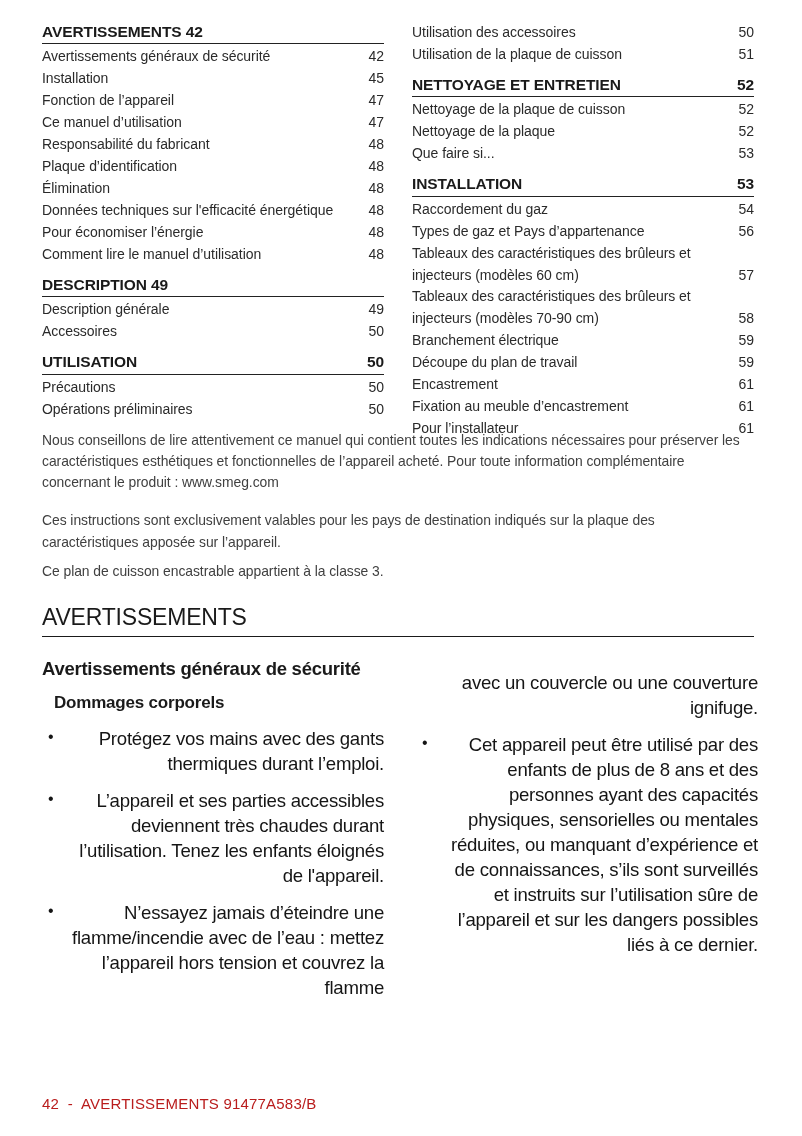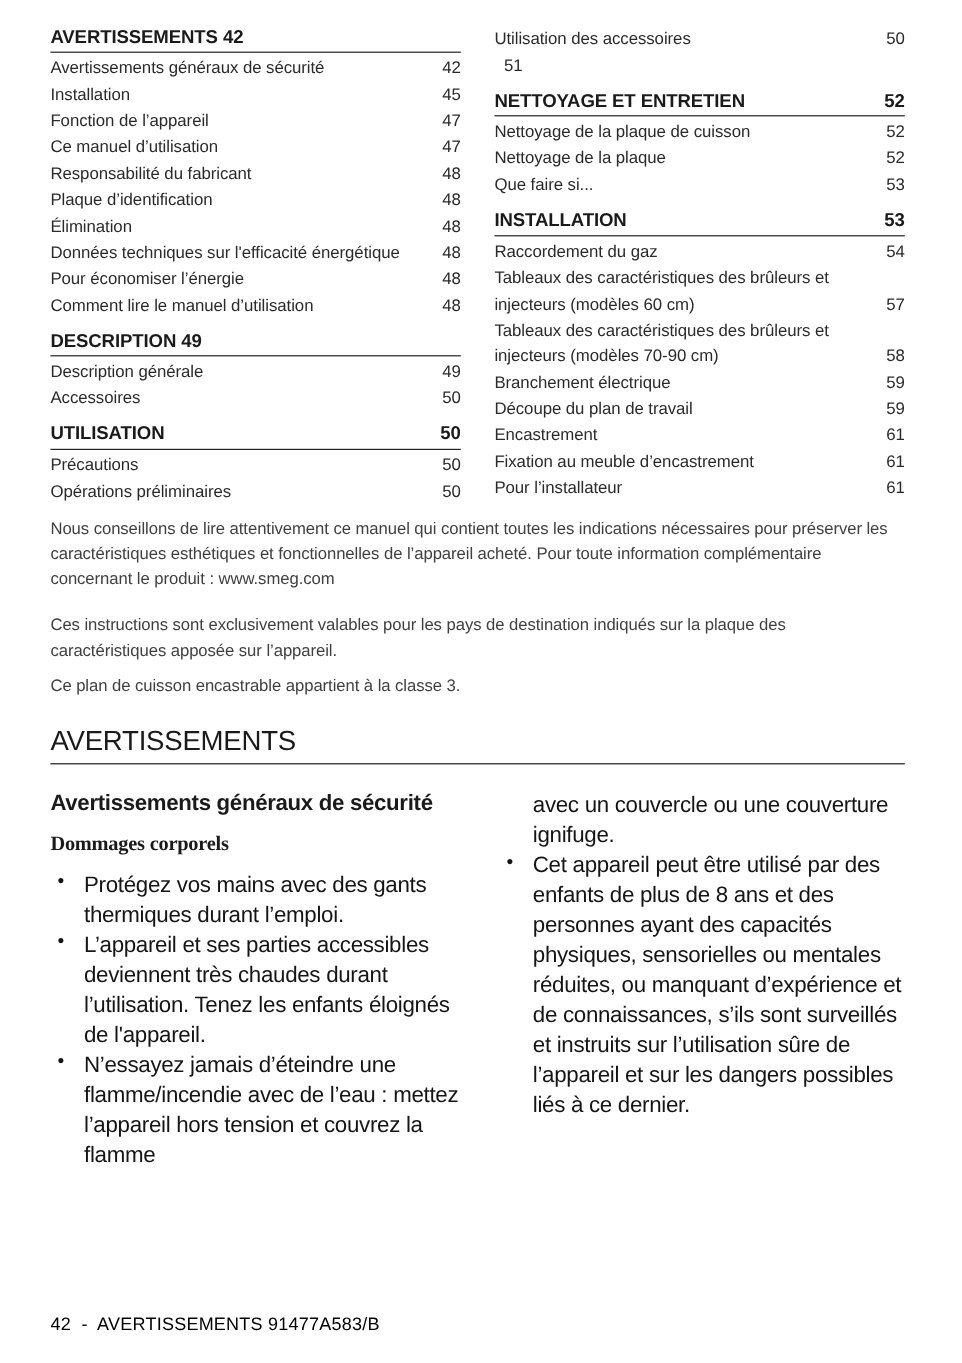--- a/index.html
+++ b/index.html
@@ -123,37 +123,37 @@
     font-weight: bold;
     line-height: 1.21;
     letter-spacing: -0.25px;
     margin: 0 0 13px 0;
   }
   .h3 {
     font-size: 17px;
     font-weight: bold;
     line-height: 1.2;
     letter-spacing: -0.2px;
-    margin: 0 0 10px 0;
-    font-family: Liberation Serif, serif;
+    margin: 0 0 10px 12px;
   }
 
   ul.bullets {
     list-style: none;
     margin: 0;
     padding: 0;
     font-size: 18.6px;
     line-height: 1.345;
     letter-spacing: -0.25px;
     color: #151515;
   }
   ul.bullets > li {
     position: relative;
     padding-left: 28px;
-    margin: 0 0 0 0;
+    margin: 12px 0 0 0;
+    text-align: right;
   }
   ul.bullets > li::before {
     content: "\2022";
     position: absolute;
     left: 6px;
     top: -1px;
     font-size: 16px;
     line-height: 1.45;
   }
   ul.bullets > li.cont {
@@ -161,21 +161,21 @@
   }
   ul.bullets > li.cont::before { content: ""; }
 
   
   .footer {
     position: absolute;
     left: 42px;
     bottom: 24px;
     font-size: 15px;
     letter-spacing: 0.2px;
-    color: #000000;
+    color: #b91c1c;
     white-space: pre;
   }
 </style>
 </head>
 <body>
 
 <div class="page">
 
   <div class="toc">
     <div class="toc-col" id="toc-left">
@@ -245,20 +245,21 @@
           <span class="t-label">Opérations préliminaires</span>
           <span class="t-page">50</span>
         </div>
       </div>
     <div class="toc-col" id="toc-right">
         <div class="toc-row">
           <span class="t-label">Utilisation des accessoires</span>
           <span class="t-page">50</span>
         </div>
         <div class="toc-row">
+          <span class="t-label">Utilisation de la plaque de cuisson</span>
           <span class="t-page">51</span>
         </div>
         <div class="toc-head spaced">
           <span class="t-label">NETTOYAGE ET ENTRETIEN</span>
           <span class="t-page">52</span>
         </div>
         <div class="toc-row">
           <span class="t-label">Nettoyage de la plaque de cuisson</span>
           <span class="t-page">52</span>
         </div>
@@ -270,20 +271,24 @@
           <span class="t-label">Que faire si...</span>
           <span class="t-page">53</span>
         </div>
         <div class="toc-head spaced">
           <span class="t-label">INSTALLATION</span>
           <span class="t-page">53</span>
         </div>
         <div class="toc-row">
           <span class="t-label">Raccordement du gaz</span>
           <span class="t-page">54</span>
+        </div>
+        <div class="toc-row">
+          <span class="t-label">Types de gaz et Pays d’appartenance</span>
+          <span class="t-page">56</span>
         </div>
         <div class="toc-row">
           <span class="t-label">Tableaux des caractéristiques des brûleurs et injecteurs (modèles 60 cm)</span>
           <span class="t-page">57</span>
         </div>
         <div class="toc-row">
           <span class="t-label">Tableaux des caractéristiques des brûleurs et injecteurs (modèles 70-90 cm)</span>
           <span class="t-page">58</span>
         </div>
         <div class="toc-row">

